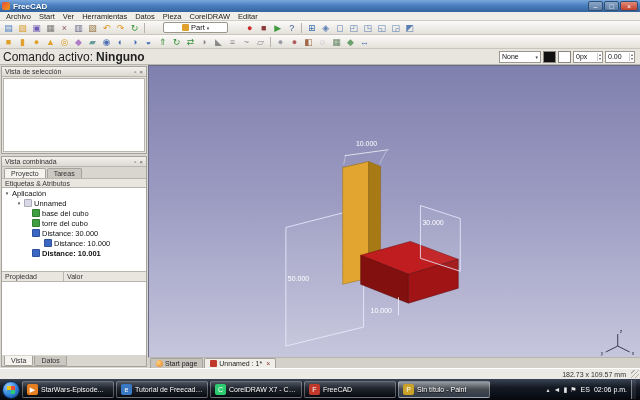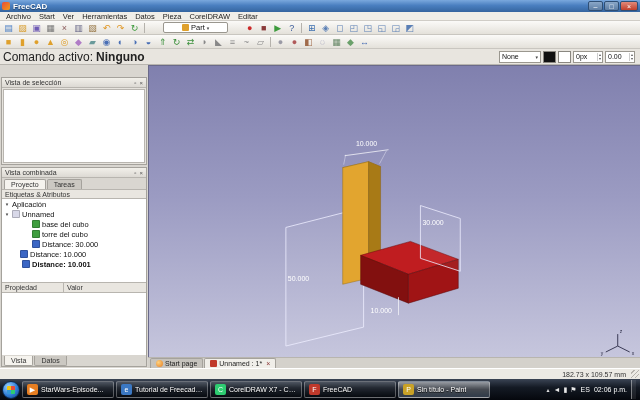--- a/index.html
+++ b/index.html
@@ -35,21 +35,21 @@
   .draft-controls { margin-left:auto; display:flex; align-items:center; gap:2px; padding-right:2px; }
   .dcombo { display:flex; align-items:center; height:12px; background:#fff; border:1px solid #9a978f; font-size:7px; padding:0 2px; gap:3px; min-width:42px; justify-content:space-between; color:#111; }
   .swatch { width:13px; height:12px; border:1px solid #8a8780; }
   .swatch.black { background:#111; }
   .swatch.white { background:#fff; }
   .dspin { display:flex; height:12px; background:#fff; border:1px solid #9a978f; font-size:7px; align-items:center; padding-left:2px; width:30px; justify-content:space-between; color:#111; }
   .spin-arr { display:flex; flex-direction:column; font-size:4px; line-height:4px; color:#555; padding:0 1px; border-left:1px solid #ccc; }
 
   
   .main { display:flex; height:303px; }
-  .dock { width:148px; background:#d9d6d0; display:flex; flex-direction:column; padding:1px; gap:2px;margin-top:11px; }
+  .dock { width:148px; background:#d9d6d0; display:flex; flex-direction:column; padding:1px; gap:2px; }
   .panel { border:1px solid #a5a29c; background:#e6e3dd; display:flex; flex-direction:column; }
   .p1 { height:88px; }
   .p2 { flex:1; }
   .ptitle { height:10px; display:flex; align-items:center; font-size:7px; padding:0 3px; background:linear-gradient(#f2f0ea,#dcd9d3); border-bottom:1px solid #b8b5af; color:#333; }
   .pbtns { margin-left:auto; display:flex; gap:3px; }
   .pbtn { font-size:6px; line-height:8px; color:#555; }
   .pcontent { flex:1; background:#fff; margin:1px; border:1px solid #b8b5af; }
   .ptabs { display:flex; height:11px; background:#d9d6d0; padding-left:2px; gap:1px; align-items:flex-end; }
   .ptab { font-size:7px; padding:1px 6px; border:1px solid #a5a29c; border-bottom:none; background:#cbc8c2; border-radius:2px 2px 0 0; color:#333; }
   .ptab.active { background:#f5f3ee; }
@@ -278,21 +278,21 @@
         </div>
         <div class="tree-header">Etiquetas &amp; Atributos</div>
         <div class="tree">
 
             <div class="trow root" style="padding-left: 2px;">
               <span class="texp">▾</span>
 
               <span class="tlabel">Aplicación</span>
             </div>
 
-            <div class="trow" style="padding-left: 2px;">
+            <div class="trow" style="padding-left: 14px;">
               <span class="texp">▾</span>
               <span class="tico" style="background: rgb(216, 216, 232);"></span>
               <span class="tlabel">Unnamed</span>
             </div>
 
             <div class="trow" style="padding-left: 22px;">
               <span class="texp"></span>
               <span class="tico" style="background: rgb(63, 158, 63);"></span>
               <span class="tlabel">base del cubo</span>
             </div>
@@ -302,28 +302,28 @@
               <span class="tico" style="background: rgb(63, 158, 63);"></span>
               <span class="tlabel">torre del cubo</span>
             </div>
 
             <div class="trow" style="padding-left: 22px;">
               <span class="texp"></span>
               <span class="tico" style="background: rgb(59, 102, 196);"></span>
               <span class="tlabel">Distance: 30.000</span>
             </div>
 
-            <div class="trow" style="padding-left: 10px;">
+            <div class="trow" style="padding-left: 34px;">
               <span class="texp"></span>
               <span class="tico" style="background: rgb(59, 102, 196);"></span>
               <span class="tlabel">Distance: 10.000</span>
             </div>
 
 
-            <div class="trow bold" style="padding-left: 12px;">
+            <div class="trow bold" style="padding-left: 22px;">
               <span class="texp"></span>
               <span class="tico" style="background: rgb(59, 102, 196);"></span>
               <span class="tlabel">Distance: 10.001</span>
             </div>
           </div>
         <div class="prop-header">
           <span class="ph1">Propiedad</span>
           <span class="ph2">Valor</span>
         </div>
         <div class="prop-content"></div>

